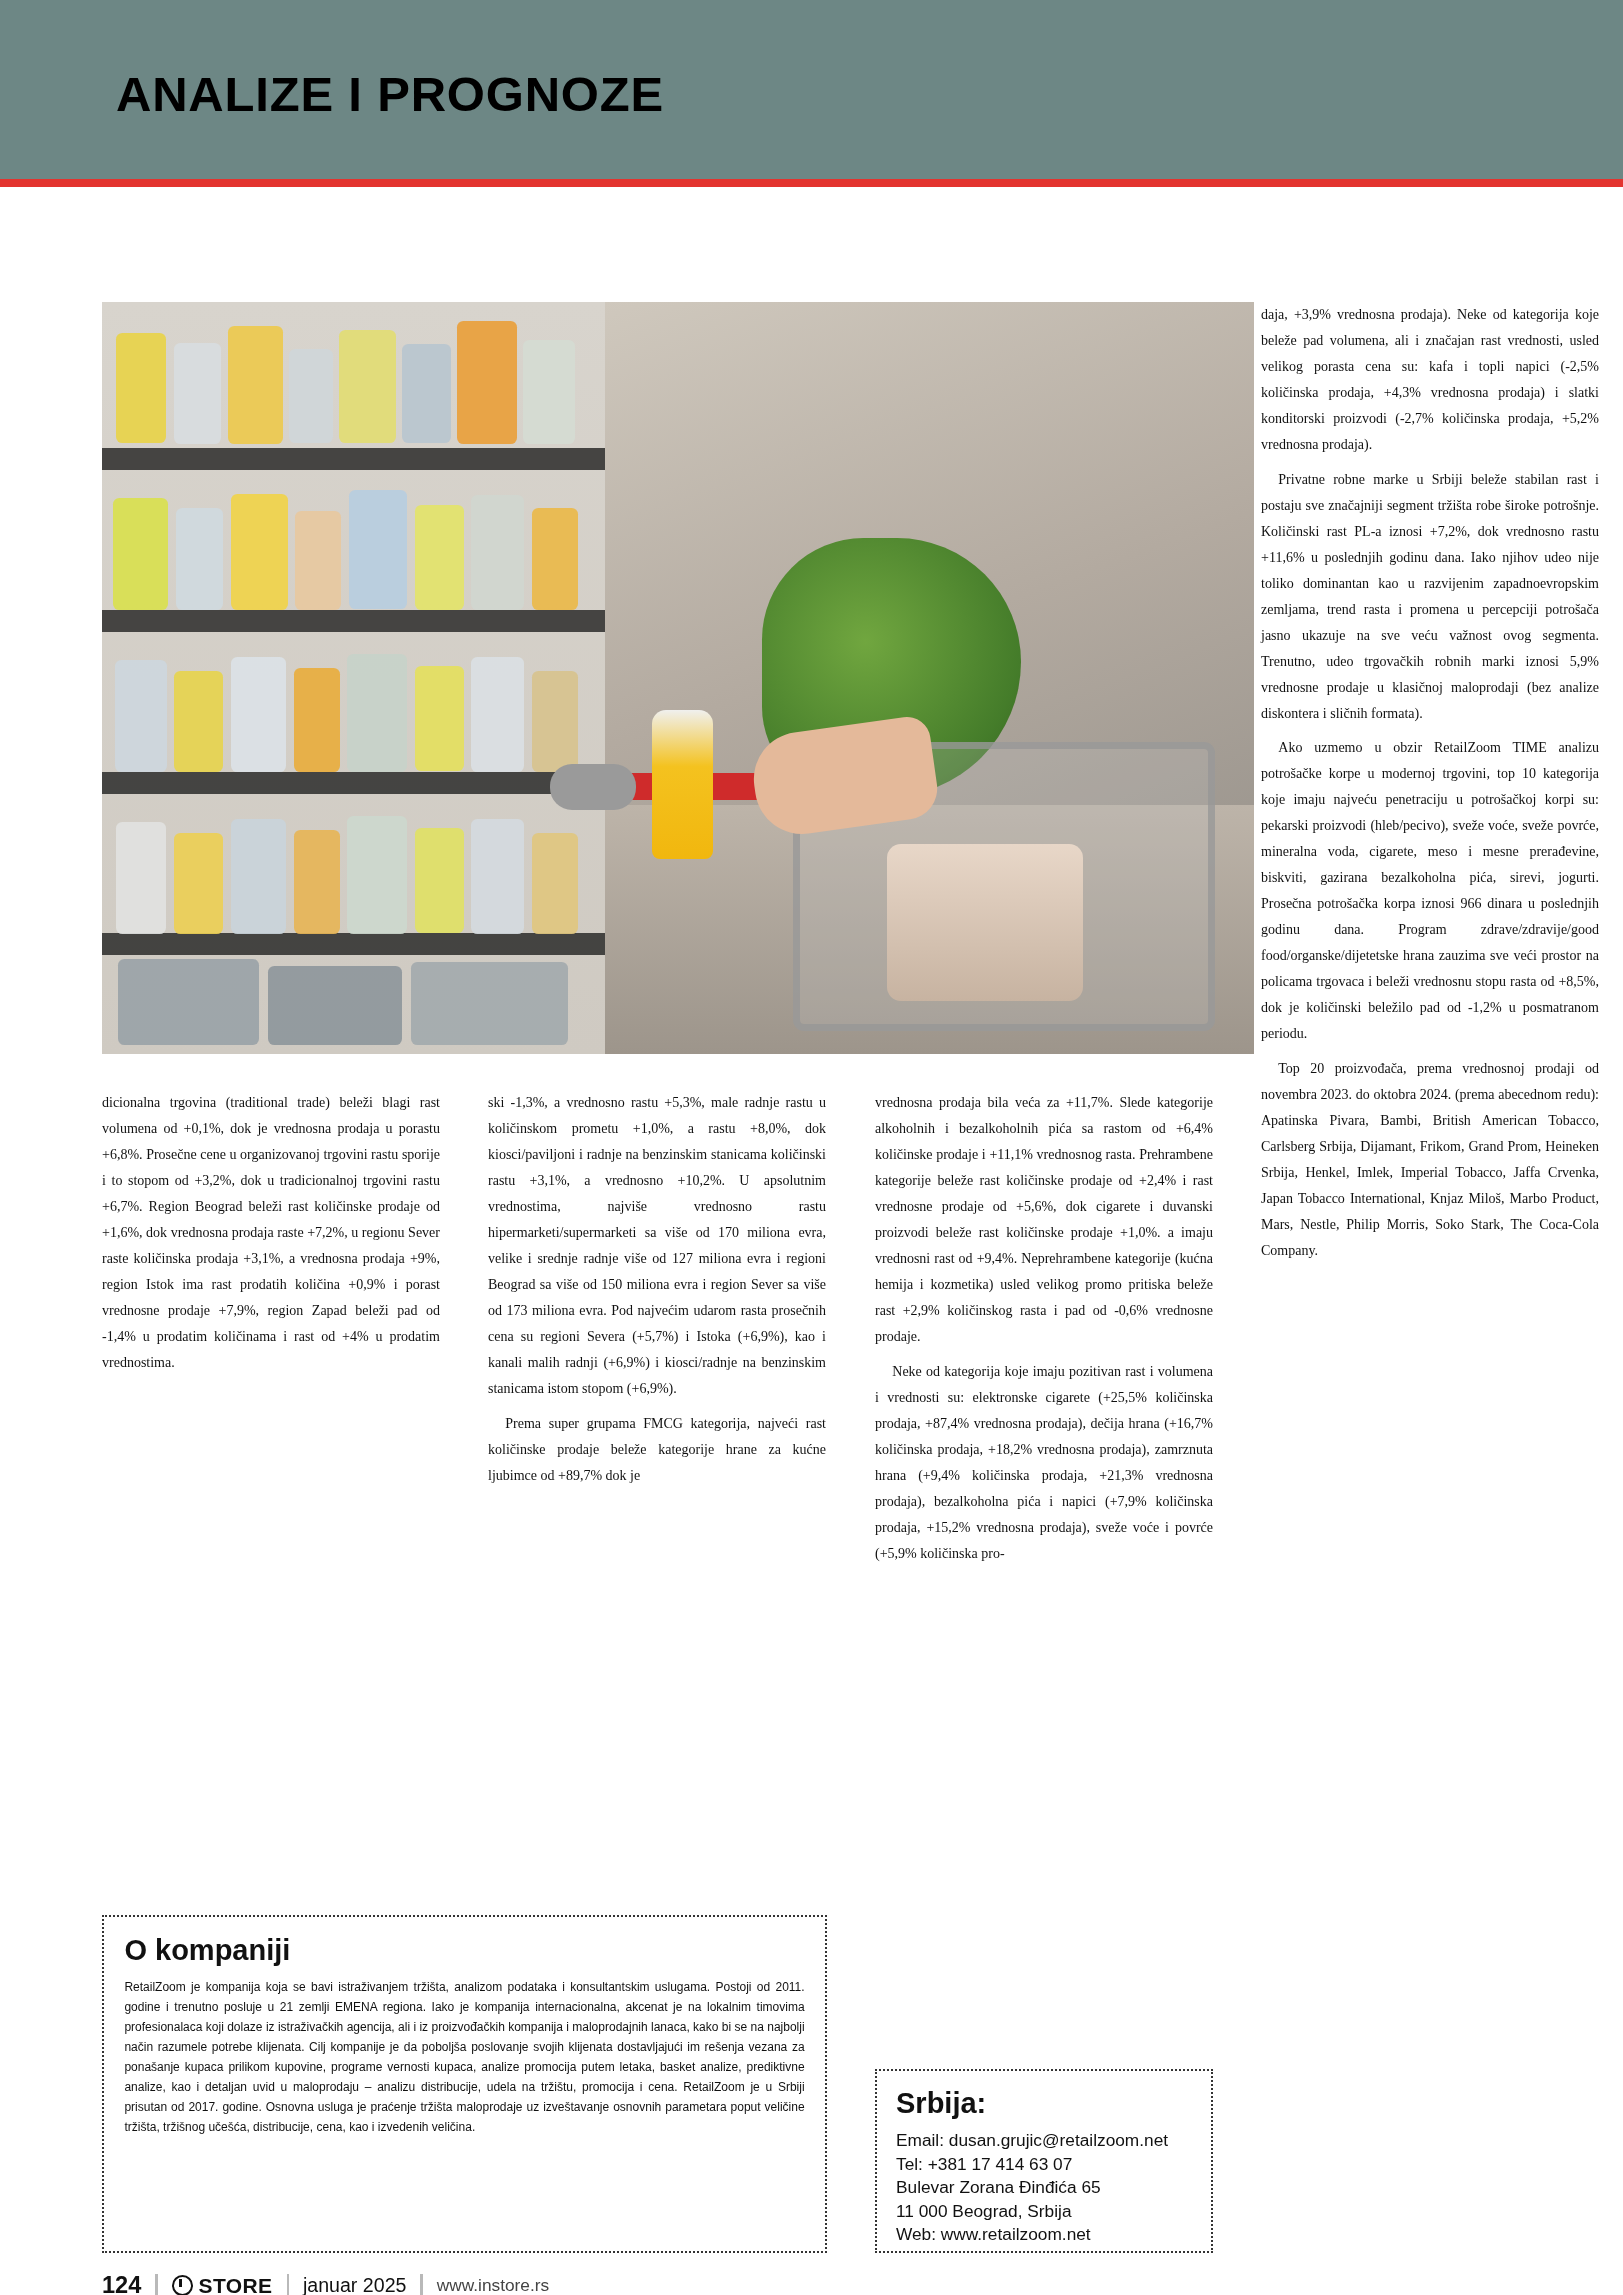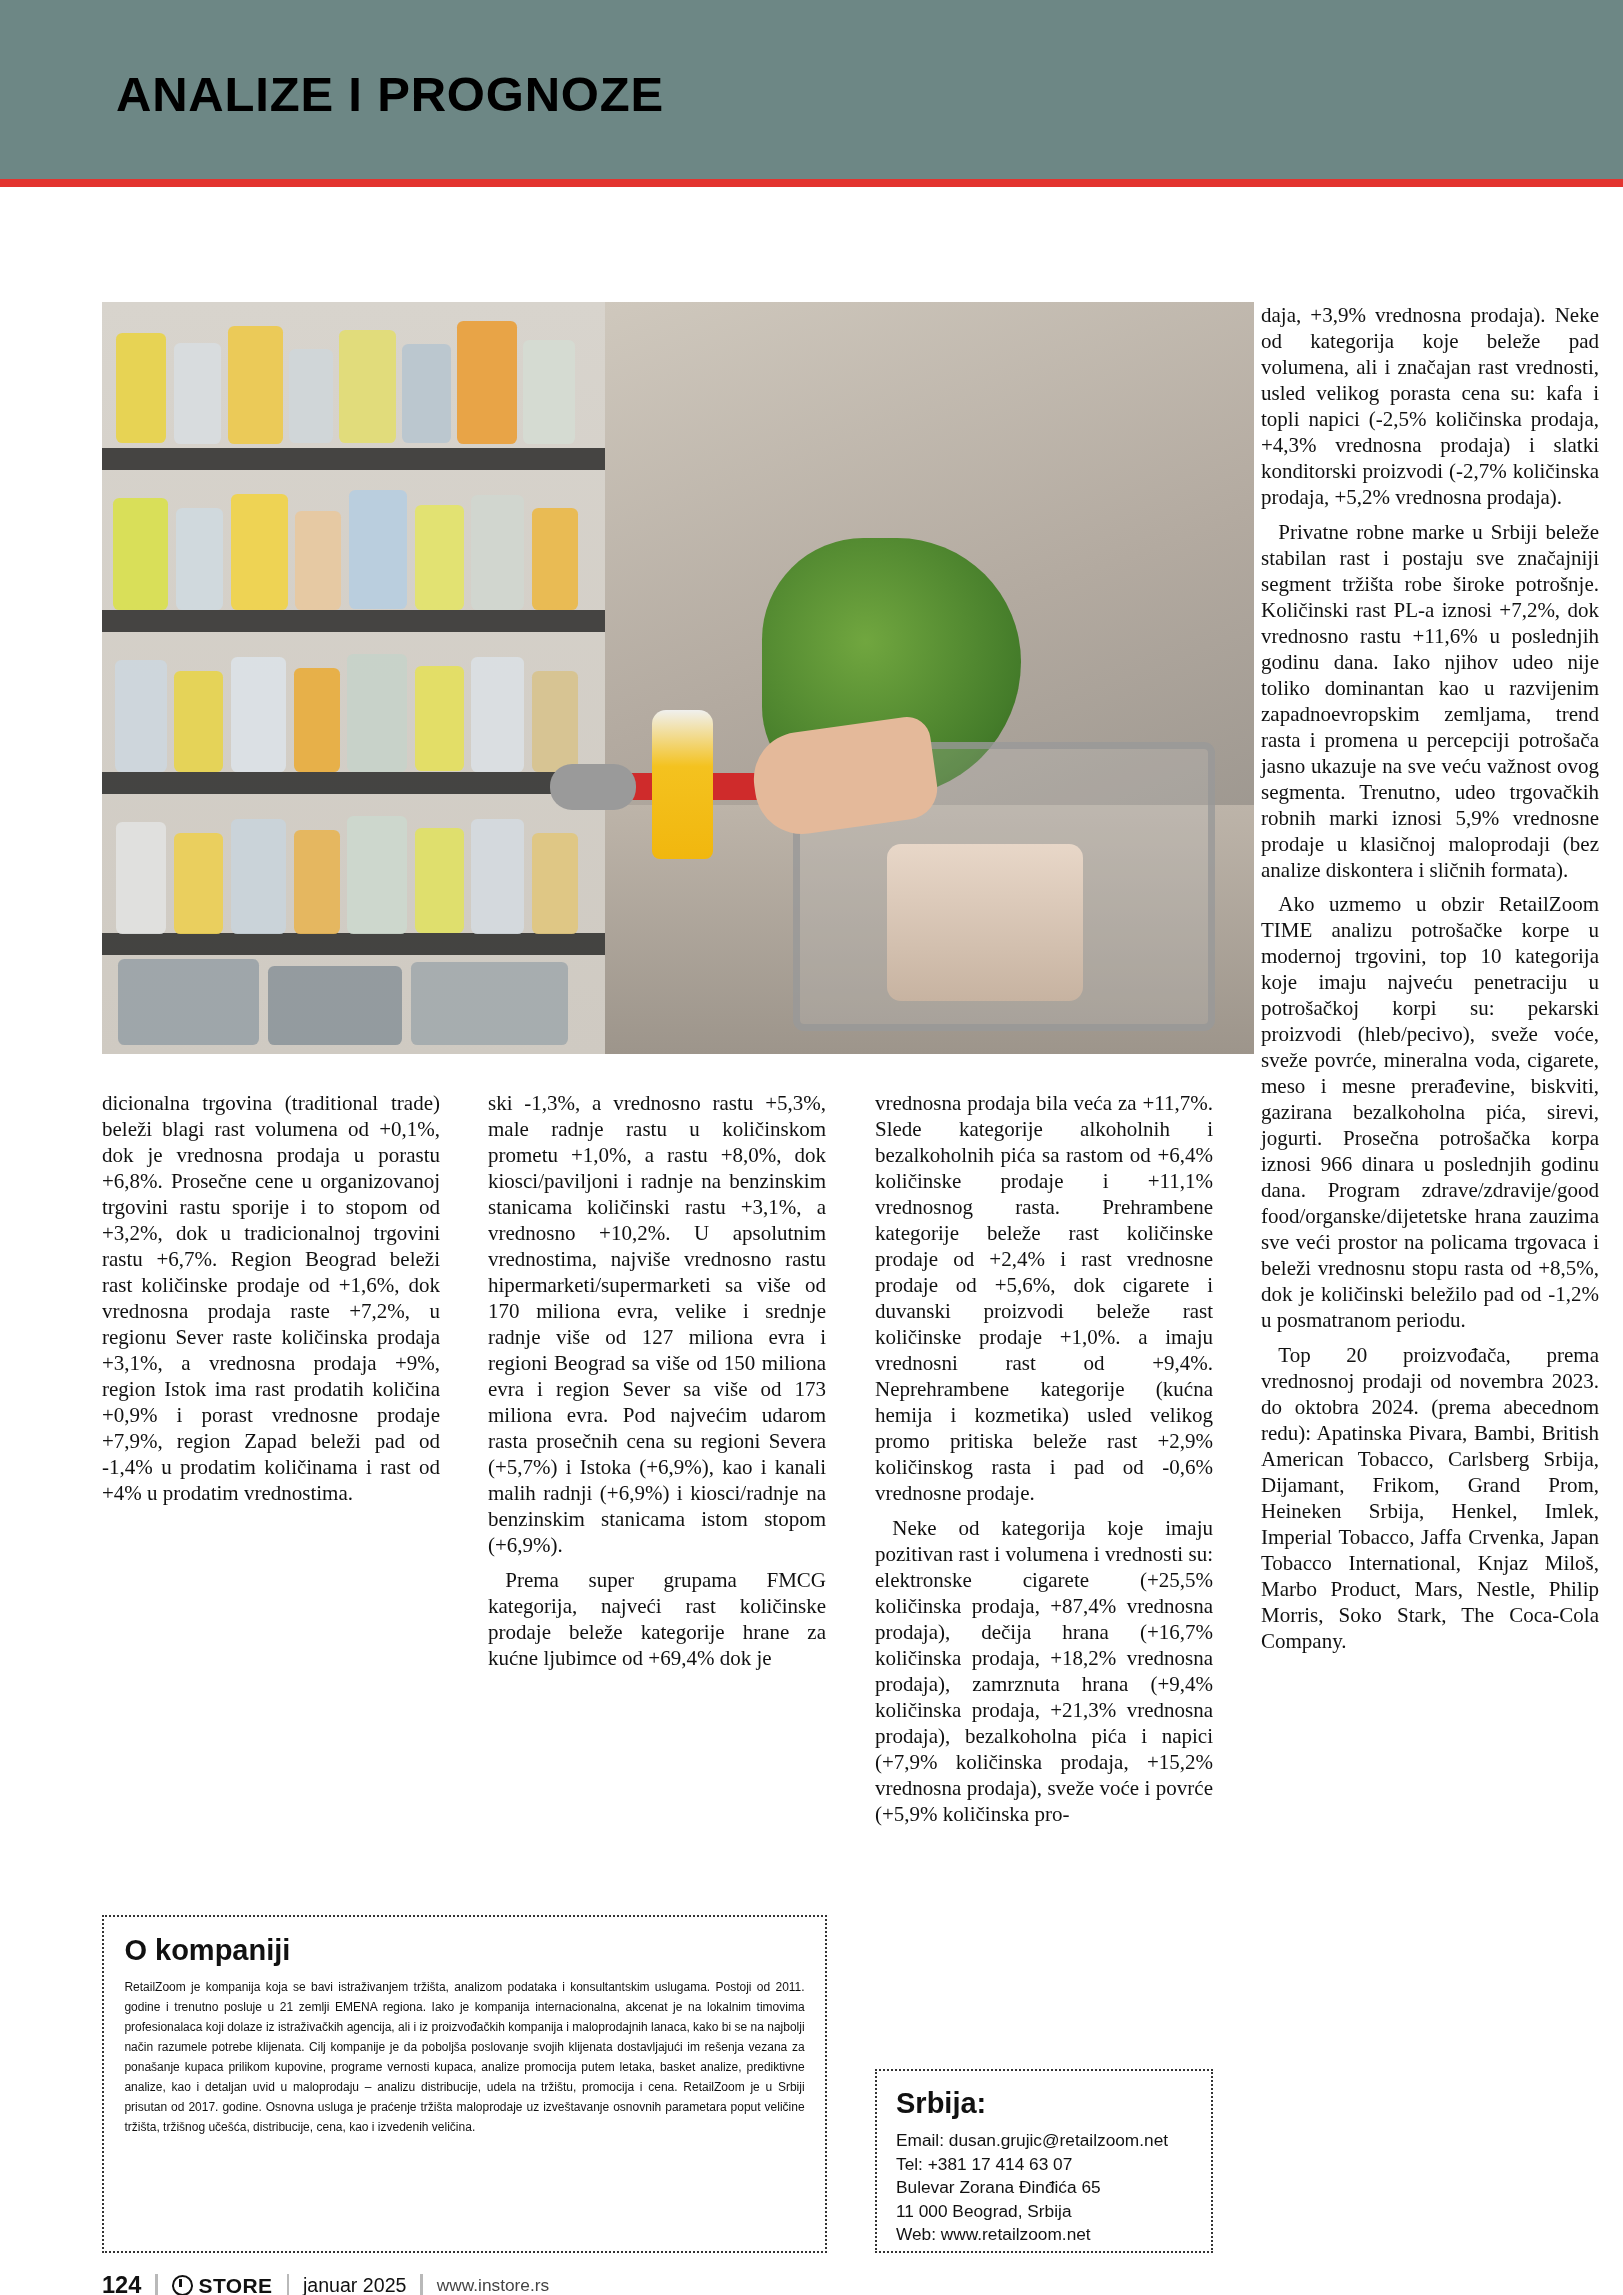--- a/index.html
+++ b/index.html
@@ -151,21 +151,21 @@
     width: 196px;
     height: 157px;
     background: linear-gradient(180deg, #e8d7c8 0%, #c7b3a1 100%);
     border-radius: 14px;
   }
 
   
   .col {
     position: absolute;
     font-family: "Liberation Serif", serif;
-    font-size: 21px;
+    font-size: 14px;
     line-height: 26px;
     color: #111111;
     text-align: justify;
     hyphens: auto;
   }
   .col p {
     margin: 0;
   }
   .col p + p {
     text-indent: 17.3px;
@@ -337,21 +337,21 @@
   <div class="hand"></div>
   <div class="bag"></div>
 </div>
 
 <div class="col col-1">
   <p>dicionalna trgovina (traditional trade) beleži blagi rast volumena od +0,1%, dok je vrednosna prodaja u porastu +6,8%. Prosečne cene u organizovanoj trgovini rastu sporije i to stopom od +3,2%, dok u tradicionalnoj trgovini rastu +6,7%. Region Beograd beleži rast količinske prodaje od +1,6%, dok vrednosna prodaja raste +7,2%, u regionu Sever raste količinska prodaja +3,1%, a vrednosna prodaja +9%, region Istok ima rast prodatih količina +0,9% i porast vrednosne prodaje +7,9%, region Zapad beleži pad od -1,4% u prodatim količinama i rast od +4% u prodatim vrednostima.</p>
 </div>
 
 <div class="col col-2">
   <p>ski -1,3%, a vrednosno rastu +5,3%, male radnje rastu u količinskom prometu +1,0%, a rastu +8,0%, dok kiosci/paviljoni i radnje na benzinskim stanicama količinski rastu +3,1%, a vrednosno +10,2%. U apsolutnim vrednostima, najviše vrednosno rastu hipermarketi/supermarketi sa više od 170 miliona evra, velike i srednje radnje više od 127 miliona evra  i regioni Beograd sa više od 150 miliona evra i region Sever sa više od 173 miliona evra. Pod najvećim udarom rasta prosečnih cena su regioni Severa (+5,7%) i Istoka (+6,9%), kao i kanali malih radnji (+6,9%) i kiosci/radnje na benzinskim stanicama istom stopom (+6,9%).</p>
-  <p>Prema super grupama FMCG kategorija, najveći rast količinske prodaje beleže kategorije hrane za kućne ljubimce od +69,4% dok je</p>
+  <p>Prema super grupama FMCG kategorija, najveći rast količinske prodaje beleže kategorije hrane za kućne ljubimce od +89,7% dok je</p>
 </div>
 
 <div class="col col-3">
   <p>vrednosna prodaja bila veća za +11,7%. Slede kategorije alkoholnih i bezalkoholnih pića sa rastom od +6,4% količinske prodaje i +11,1% vrednosnog rasta. Prehrambene kategorije beleže rast količinske prodaje od +2,4% i rast vrednosne prodaje od +5,6%, dok cigarete i duvanski proizvodi beleže rast količinske prodaje +1,0%. a imaju vrednosni rast od +9,4%.  Neprehrambene kategorije (kućna hemija i kozmetika) usled velikog promo pritiska beleže rast +2,9% količinskog rasta i pad od -0,6% vrednosne prodaje.</p>
   <p>Neke od kategorija koje imaju pozitivan rast i volumena i vrednosti su: elektronske cigarete (+25,5% količinska prodaja, +87,4% vrednosna prodaja), dečija hrana (+16,7% količinska prodaja, +18,2% vrednosna prodaja), zamrznuta hrana (+9,4% količinska prodaja, +21,3% vrednosna prodaja), bezalkoholna pića i napici (+7,9% količinska prodaja, +15,2% vrednosna prodaja), sveže voće i povrće (+5,9% količinska pro-</p>
 </div>
 
 <div class="col col-4">
   <p>daja, +3,9% vrednosna prodaja). Neke od kategorija koje beleže pad volumena, ali i značajan rast vrednosti, usled velikog porasta cena su: kafa i topli napici (-2,5% količinska prodaja, +4,3% vrednosna prodaja) i slatki konditorski proizvodi (-2,7% količinska prodaja, +5,2% vrednosna prodaja).</p>
   <p>Privatne robne marke u Srbiji beleže stabilan rast i postaju sve značajniji segment tržišta robe široke potrošnje. Količinski rast PL-a iznosi +7,2%, dok vrednosno rastu +11,6% u poslednjih godinu dana. Iako njihov udeo nije toliko dominantan kao u razvijenim zapadnoevropskim zemljama, trend rasta i promena u percepciji potrošača jasno ukazuje na sve veću važnost ovog segmenta. Trenutno, udeo trgovačkih robnih marki iznosi 5,9% vrednosne prodaje u klasičnoj maloprodaji (bez analize diskontera i sličnih formata).</p>

